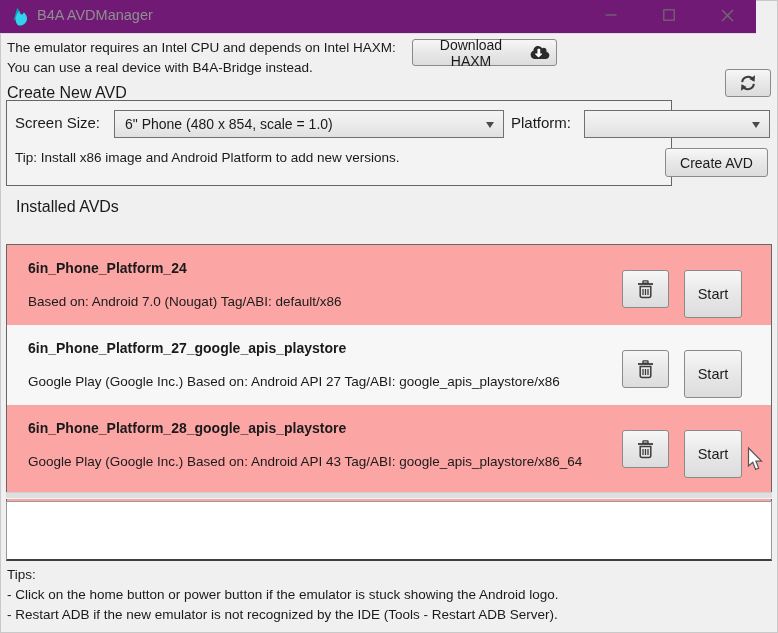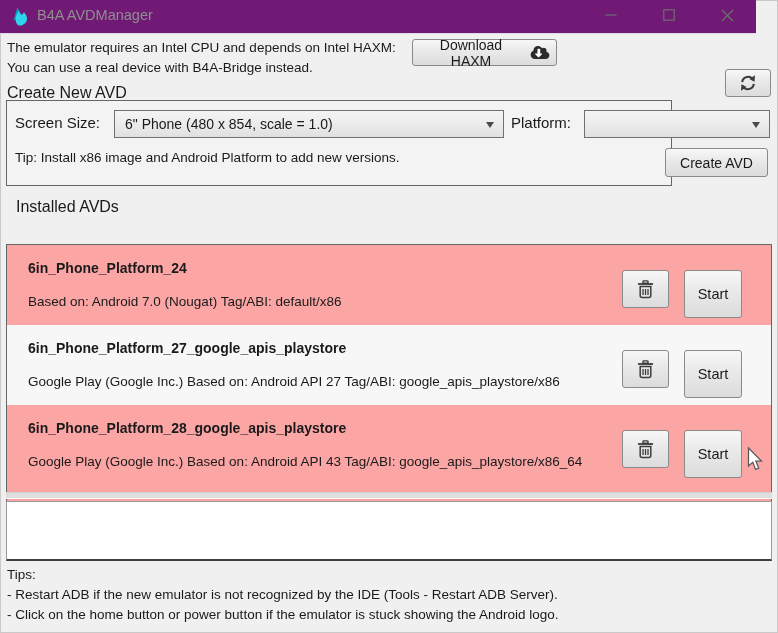--- a/index.html
+++ b/index.html
@@ -191,21 +191,21 @@
     <button class="btn start-btn">Start</button>
   </div>
 
 </div>
 
 <div class="splitter"></div>
 <div class="log-area"></div>
 
 <div class="tips">
   <div>Tips:</div>
+  <div>- Click on the home button or power button if the emulator is stuck showing the Android logo.</div>
   <div>- Restart ADB if the new emulator is not recognized by the IDE (Tools - Restart ADB Server).</div>
-  <div>- Click on the home button or power button if the emulator is stuck showing the Android logo.</div>
 </div>
 
 <span class="cursor">
   <svg width="19" height="27" viewBox="0 0 19 27">
     <path d="M4.5 2 L4.5 20 L8.8 16.2 L11.6 23.4 L14.7 22.2 L11.9 15.2 L17.5 15.2 Z" fill="#ffffff" stroke="#555555" stroke-width="1.2"></path>
   </svg>
 </span>
 
 </body></html>

